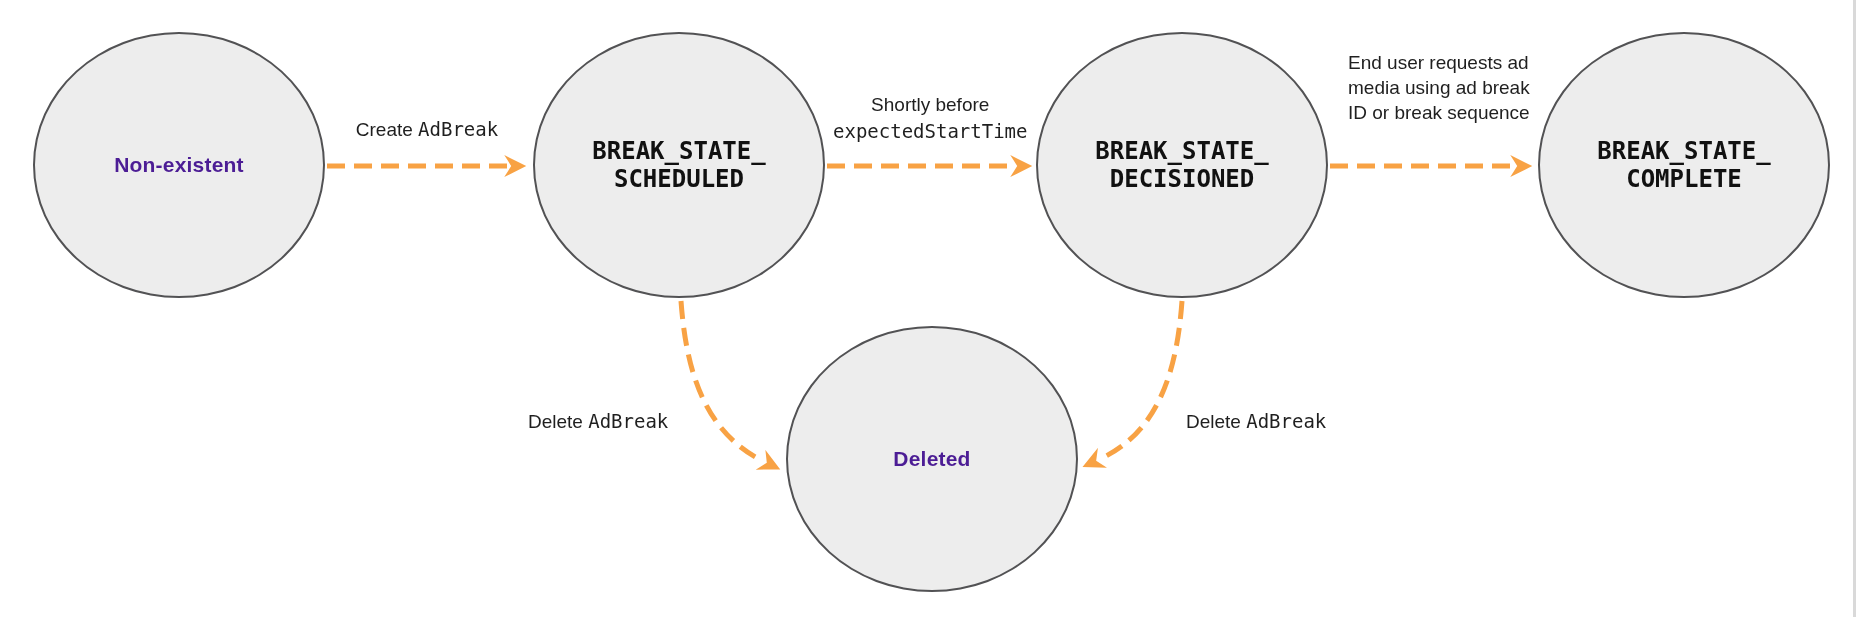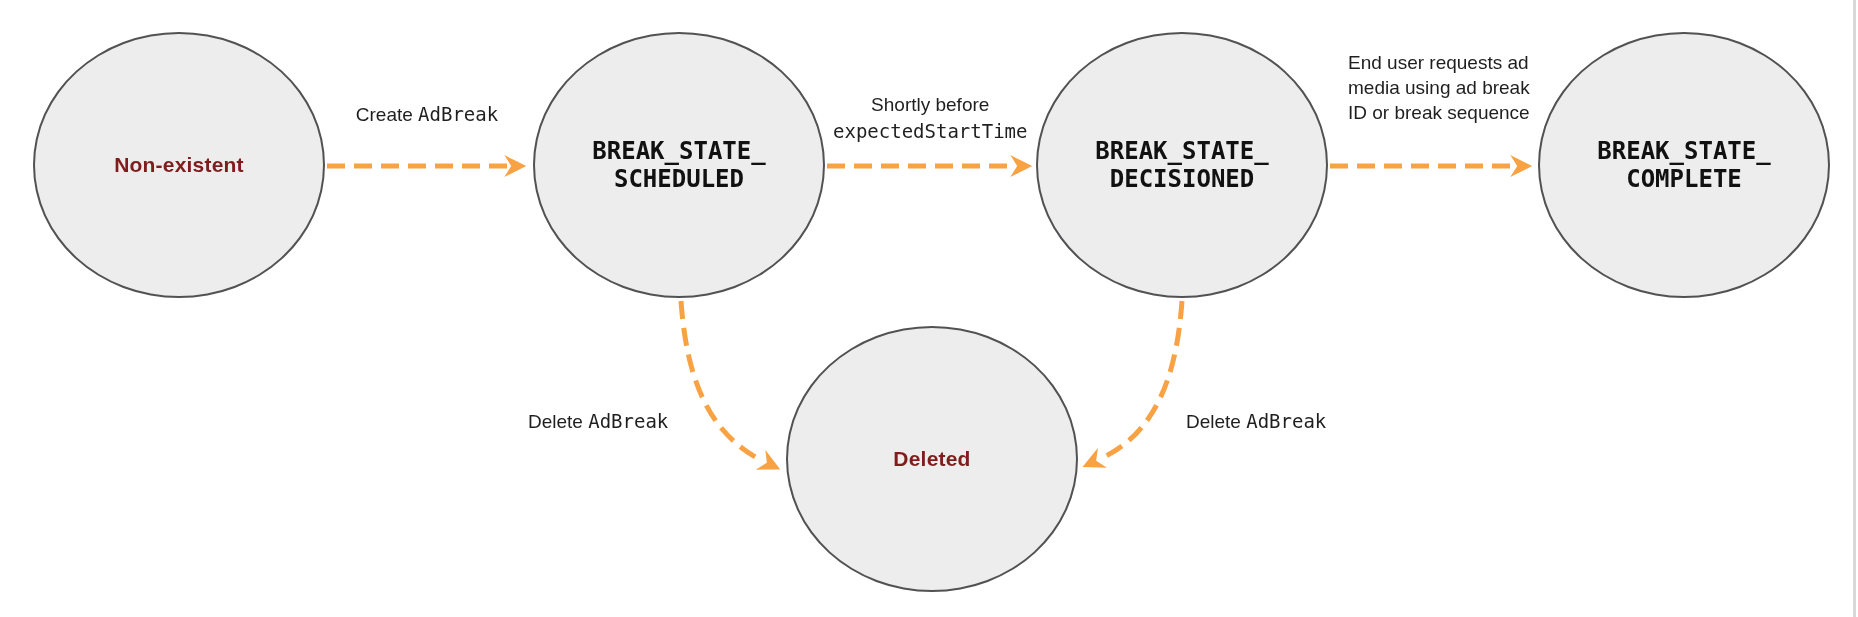--- a/index.html
+++ b/index.html
@@ -28,21 +28,21 @@
     width:292px;height:266px;
     background:var(--node-fill);
     border:2px solid var(--node-border);
     border-radius:50%;
     display:flex;align-items:center;justify-content:center;
     text-align:center;
   }
   .node .label-plain{
     font-family:"Liberation Sans",sans-serif;
     font-weight:bold;font-size:21px;letter-spacing:.2px;
-    color:#7f1d1d;
+    color:#4c1d95;
   }
   .node .label-code{
     font-family:"DejaVu Sans Mono",monospace;
     font-weight:bold;font-size:24px;line-height:28px;
     white-space:pre-line;
     color:#111;
   }
   .n1{left:33px;top:32px;}
   .n2{left:533px;top:32px;}
   .n3{left:1036px;top:32px;}
@@ -62,21 +62,21 @@
     position:absolute;
     font-size:19px;line-height:26px;
     color:var(--text);
     white-space:nowrap;
   }
   .edge-label .mono{
     font-family:"DejaVu Sans Mono",monospace;
     font-size:19px;
   }
   .edge-label .line{display:block;}
-  .el1{left:327px;top:101px;width:200px;text-align:center;}
+  .el1{left:327px;top:116px;width:200px;text-align:center;}
   .el2{left:833px;top:92px;text-align:center;}
   .el3{left:1348px;top:50px;width:196px;white-space:normal;line-height:25px;}
   .el4{left:528px;top:408px;}
   .el5{left:1186px;top:408px;}
 </style>
 </head>
 <body>
 
 <div class="canvas">
 

